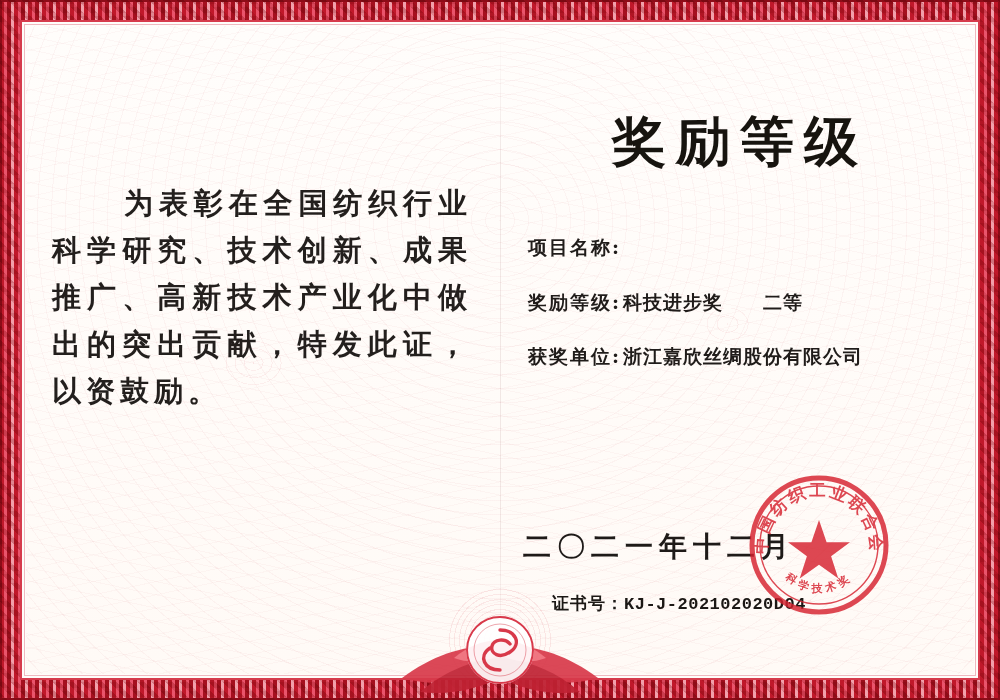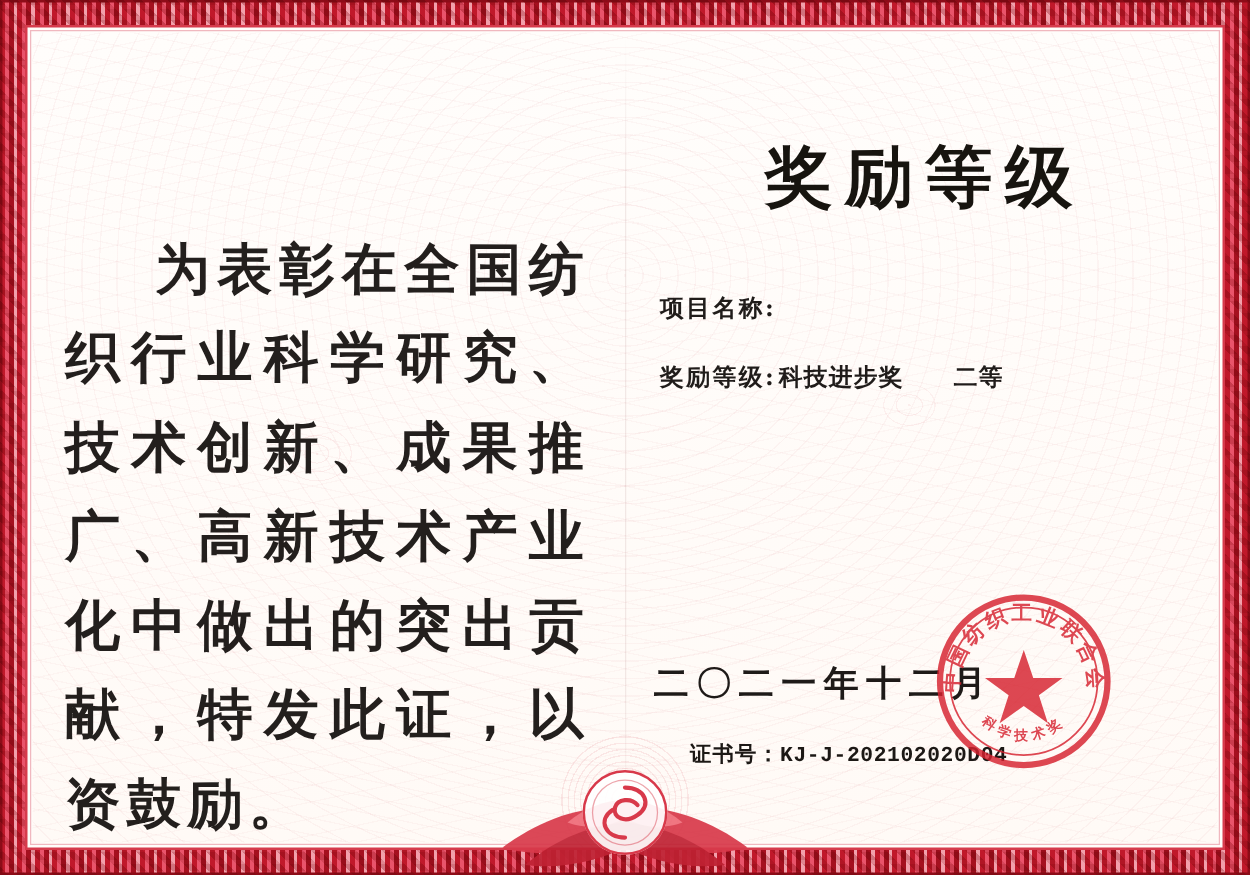--- a/index.html
+++ b/index.html
@@ -92,21 +92,21 @@
 
   
   .left-panel {
     position: absolute;
     left: 52px;
     top: 180px;
     width: 420px;
   }
   .citation {
     font-family: "DejaVu Serif", serif;
-    font-size: 44px;
+    font-size: 29px;
     line-height: 1.62;
     letter-spacing: 5px;
     color: #231f1d;
     font-weight: 600;
     text-indent: 72px;
     text-align: justify;
     word-break: break-all;
   }
 
   
@@ -248,20 +248,24 @@
         <span class="field-label">项目名称:</span>
         <span class="field-value">
         </span>
       </div>
 
       <div class="field-row">
         <span class="field-label">奖励等级:</span>
         <span class="field-value">科技进步奖　　二等</span>
       </div>
 
+      <div class="field-row">
+        <span class="field-label">获奖单位:</span>
+        <span class="field-value">浙江嘉欣丝绸股份有限公司</span>
+      </div>
 
     </div>
   </div>
 
   <div class="date-line">二〇二一年十二月</div>
 
   <div class="cert-no">
     <span>证书号：</span><span class="num">KJ-J-202102020D04</span>
   </div>
 

